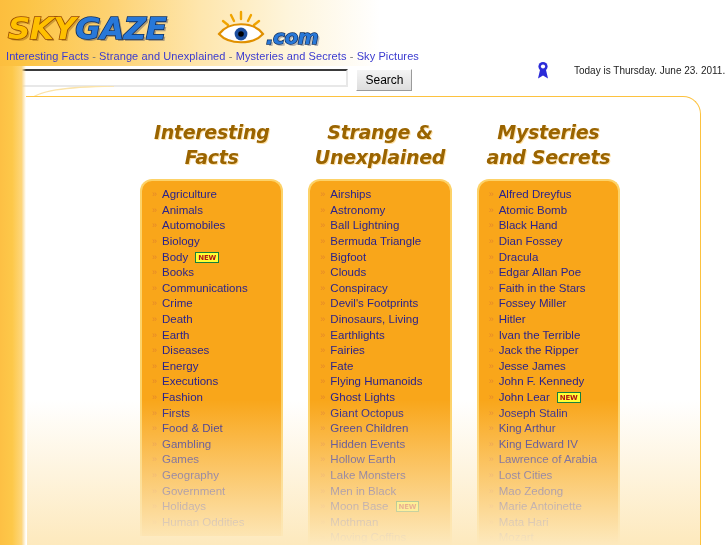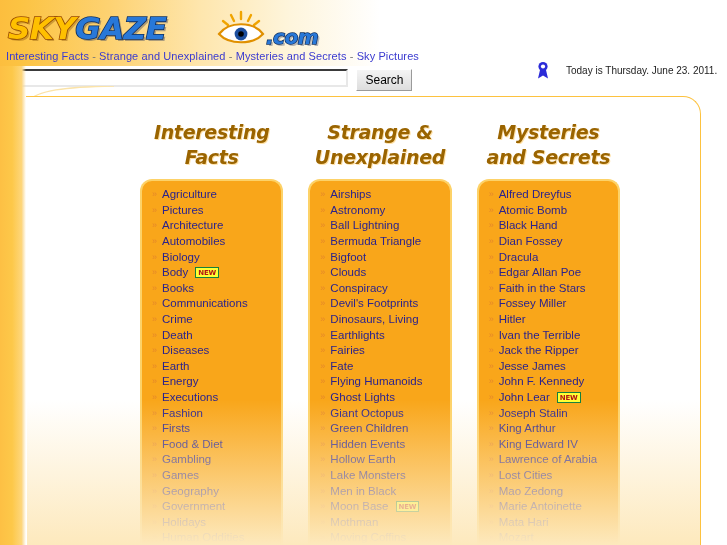--- a/index.html
+++ b/index.html
@@ -119,21 +119,21 @@
     vertical-align: top;
     cursor: pointer;
   }
 
   
   #date-strip {
     position: absolute;
     left: 536px; top: 61px;
     display: flex;
     align-items: center;
-    gap: 16px;
+    gap: 24px;
   }
   #ribbon-icon { width: 14px; height: 18px; display:block; }
   #date-text {
     font-size: 10px;
     color: #222222;
     white-space: nowrap;
   }
 
   
   #left-rail {
@@ -300,25 +300,21 @@
   <div class="column">
     <div class="col-title">Interesting
 Facts</div>
     <div class="link-box" id="col0">
         <div class="link-row">
           <span class="bullet">»</span>
           <a href="#">Agriculture</a>
         </div>
         <div class="link-row">
           <span class="bullet">»</span>
-          <a href="#">Pictures</a>
-        </div>
-        <div class="link-row">
-          <span class="bullet">»</span>
-          <a href="#">Architecture</a>
+          <a href="#">Animals</a>
         </div>
         <div class="link-row">
           <span class="bullet">»</span>
           <a href="#">Automobiles</a>
         </div>
         <div class="link-row">
           <span class="bullet">»</span>
           <a href="#">Biology</a>
         </div>
         <div class="link-row">
@@ -337,25 +333,25 @@
         <div class="link-row">
           <span class="bullet">»</span>
           <a href="#">Crime</a>
         </div>
         <div class="link-row">
           <span class="bullet">»</span>
           <a href="#">Death</a>
         </div>
         <div class="link-row">
           <span class="bullet">»</span>
+          <a href="#">Earth</a>
+        </div>
+        <div class="link-row">
+          <span class="bullet">»</span>
           <a href="#">Diseases</a>
-        </div>
-        <div class="link-row">
-          <span class="bullet">»</span>
-          <a href="#">Earth</a>
         </div>
         <div class="link-row">
           <span class="bullet">»</span>
           <a href="#">Energy</a>
         </div>
         <div class="link-row">
           <span class="bullet">»</span>
           <a href="#">Executions</a>
         </div>
         <div class="link-row">

